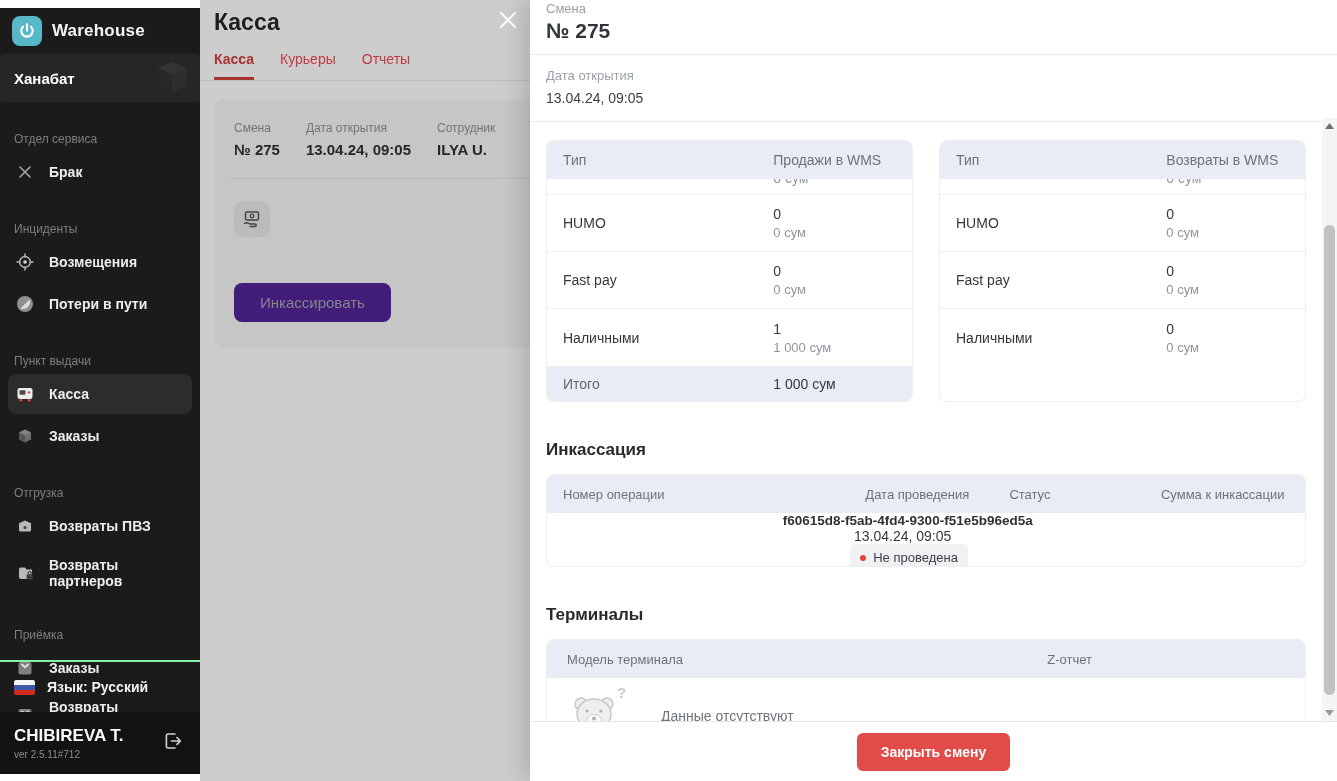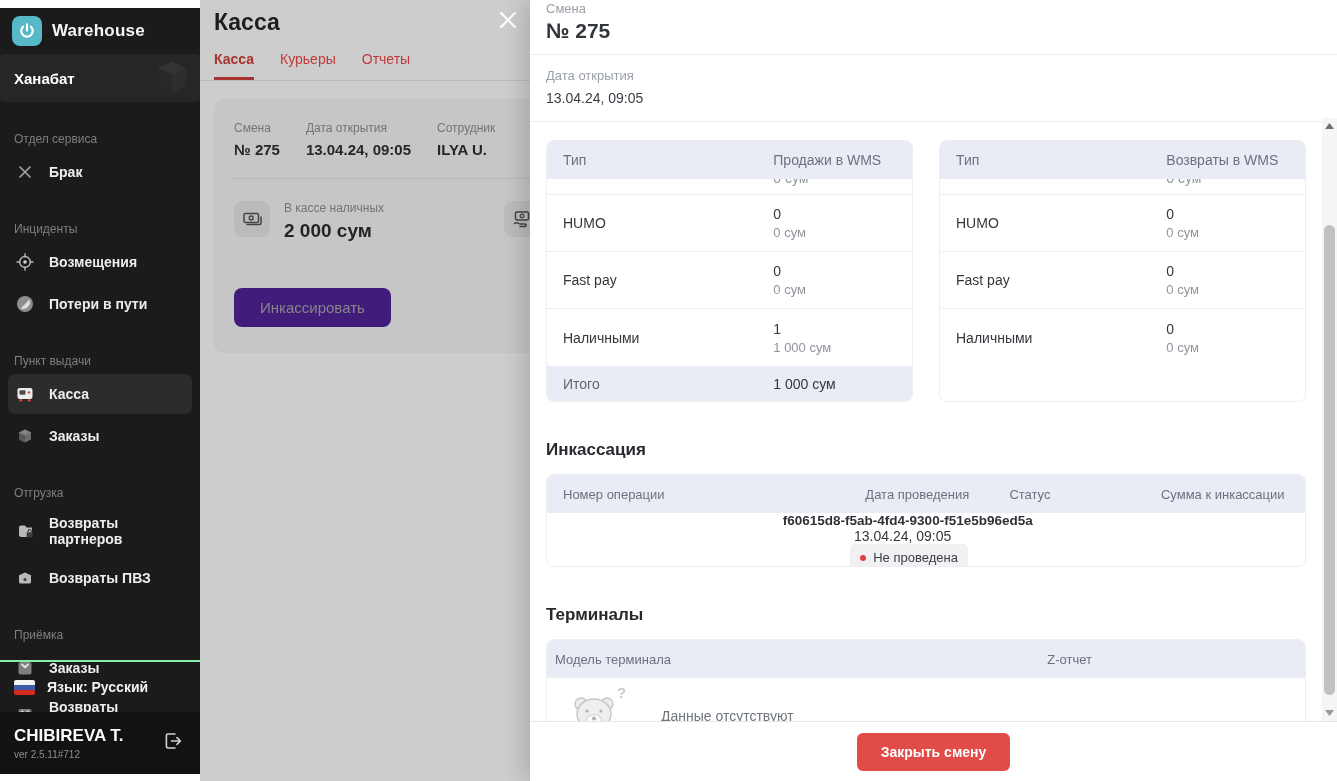--- a/index.html
+++ b/index.html
@@ -74,21 +74,21 @@
   .wide-table { border:1px solid #eceef2; border-radius:8px; overflow:hidden; background:#fff; }
   .wt-head { display:flex; align-items:center; background:#e9ecf4; height:38px; font-size:13px; color:#6a7280; }
   .wt-row { display:flex; align-items:center; height:53px; font-size:14px; color:#33373c;flex-direction:column; }
   .wc1 { width:42%; padding-left:16px; }
   .wc2 { width:19%; }
   .wc3 { width:20%; }
   .wc4 { flex:1; }
   .op-id { font-weight:bold; color:#2e3237; font-size:13.5px; }
   .status-badge { display:inline-flex; align-items:center; gap:7px; background:#f1f1f3; border-radius:5px; padding:6px 10px; font-size:13px; color:#3c4046; }
   .status-dot { width:6px; height:6px; border-radius:50%; background:#e0413a; }
-  .tc1 { width:66%; padding-left:8px; }
+  .tc1 { width:66%; padding-left:20px; }
   .tc2 { flex:1; }
   .term-row { height:63px; overflow:hidden; display:flex; align-items:flex-start; padding:4px 0 0 8px; }
   .empty-text { font-size:14px; color:#6f757c; margin:26px 0 0 26px; }
 
   
   .sb { position:absolute; right:0; top:118px; bottom:60px; width:15px; background:#f5f5f5; z-index:7; }
   .sb-arrow { position:absolute; left:0; width:15px; height:14px; display:flex; align-items:center; justify-content:center; cursor:pointer; }
   .sb-arrow svg { display:block; }
   .sb-up { top:1px; }
   .sb-down { bottom:1px; }
@@ -175,36 +175,36 @@
             <path d="M3 5.5 L9 8.2 L9 15.5 L3 12.5 Z" fill="#565656"></path>
             <path d="M3 5.5 L9 2.5 L15 5.5 L9 8.2 Z" fill="#828282"></path>
           </svg>
       </span>
       <span>Заказы</span>
     </div>
 
     <div class="section-label">Отгрузка</div>
     <div class="nav-item">
       <span class="nav-ico">
+        <svg width="18" height="18" viewBox="0 0 18 18">
+            <path d="M3 6.2 L9 3.4 L15 6.2 L15 13 A1.6 1.6 0 0 1 13.4 14.6 L4.6 14.6 A1.6 1.6 0 0 1 3 13 Z" fill="#b9b9b9"></path>
+            <circle cx="9" cy="10.4" r="1.5" fill="#3d3d3d"></circle>
+          </svg>
+      </span>
+      <span>Возвраты ПВЗ</span>
+    </div>
+    <div class="nav-item">
+      <span class="nav-ico">
         <svg width="19" height="19" viewBox="0 0 19 19">
             <path d="M3 5.5 A2 2 0 0 1 5 3.5 L9 3.5 L10.6 5.5 L16 5.5 L16 13 A2 2 0 0 1 14 15 L5 15 A2 2 0 0 1 3 13 Z" fill="#b9b9b9"></path>
             <rect x="10.6" y="10.2" width="6" height="5.2" rx="1" fill="#3d3d3d"></rect>
             <path d="M12.2 10 v-1 a1.5 1.5 0 0 1 3 0 v1" fill="none" stroke="#3d3d3d" stroke-width="1.2"></path>
           </svg>
       </span>
       <span>Возвраты партнеров</span>
-    </div>
-    <div class="nav-item">
-      <span class="nav-ico">
-        <svg width="18" height="18" viewBox="0 0 18 18">
-            <path d="M3 6.2 L9 3.4 L15 6.2 L15 13 A1.6 1.6 0 0 1 13.4 14.6 L4.6 14.6 A1.6 1.6 0 0 1 3 13 Z" fill="#b9b9b9"></path>
-            <circle cx="9" cy="10.4" r="1.5" fill="#3d3d3d"></circle>
-          </svg>
-      </span>
-      <span>Возвраты ПВЗ</span>
     </div>
 
     <div class="section-label">Приёмка</div>
     <div class="nav-item">
       <span class="nav-ico">
         <svg width="18" height="18" viewBox="0 0 18 18">
             <rect x="2.5" y="3" width="13" height="12.5" rx="2" fill="#7f7f7f"></rect>
             <path d="M6 5.5 L9 8.2 L12 5.5" fill="none" stroke="#e6e6e6" stroke-width="1.8" stroke-linecap="round"></path>
           </svg>
       </span>
@@ -261,33 +261,20 @@
           <div class="field-label">Дата открытия</div>
           <div class="field-value">13.04.24, 09:05</div>
         </div>
         <div>
           <div class="field-label">Сотрудник</div>
           <div class="field-value">ILYA U.</div>
         </div>
       </div>
       <div class="card-divider"></div>
       <div class="cash-row">
-        <div class="cash-left">
-          <span class="money-tile">
-            <svg width="22" height="22" viewBox="0 0 22 22">
-                <rect x="3" y="5.5" width="14.5" height="9" rx="1.6" fill="none" stroke="#4f4f4f" stroke-width="1.5"></rect>
-                <circle cx="10.2" cy="10" r="2" fill="none" stroke="#4f4f4f" stroke-width="1.4"></circle>
-                <path d="M6 16.5 h12.5 a1.5 1.5 0 0 0 1.5-1.5 V9" fill="none" stroke="#4f4f4f" stroke-width="1.5" stroke-linecap="round"></path>
-              </svg>
-          </span>
-          <div>
-            <div class="cash-label">В кассе наличных</div>
-            <div class="cash-value">2 000 сум</div>
-          </div>
-        </div>
         <span class="money-tile">
           <svg width="22" height="22" viewBox="0 0 22 22">
               <rect x="4.5" y="4" width="13" height="8" rx="1.4" fill="none" stroke="#4f4f4f" stroke-width="1.5"></rect>
               <circle cx="11" cy="8" r="1.8" fill="none" stroke="#4f4f4f" stroke-width="1.3"></circle>
               <path d="M3.5 15.5 c2.5-2 4 .5 6 .5 h4.5 a1.2 1.2 0 0 1 0 2.4 H9" fill="none" stroke="#4f4f4f" stroke-width="1.5" stroke-linecap="round"></path>
             </svg>
         </span>
       </div>
       <button class="collect-btn">Инкассировать</button>
     </div>

